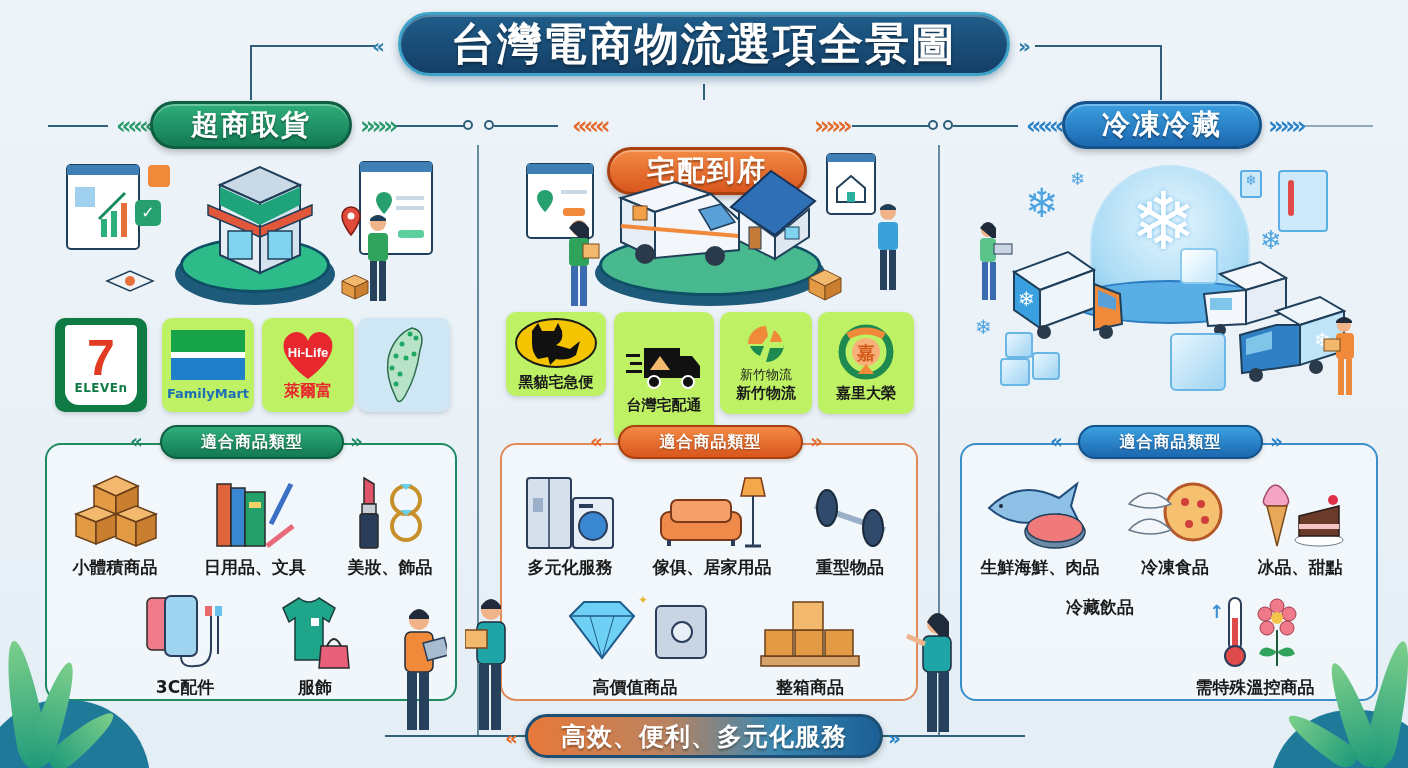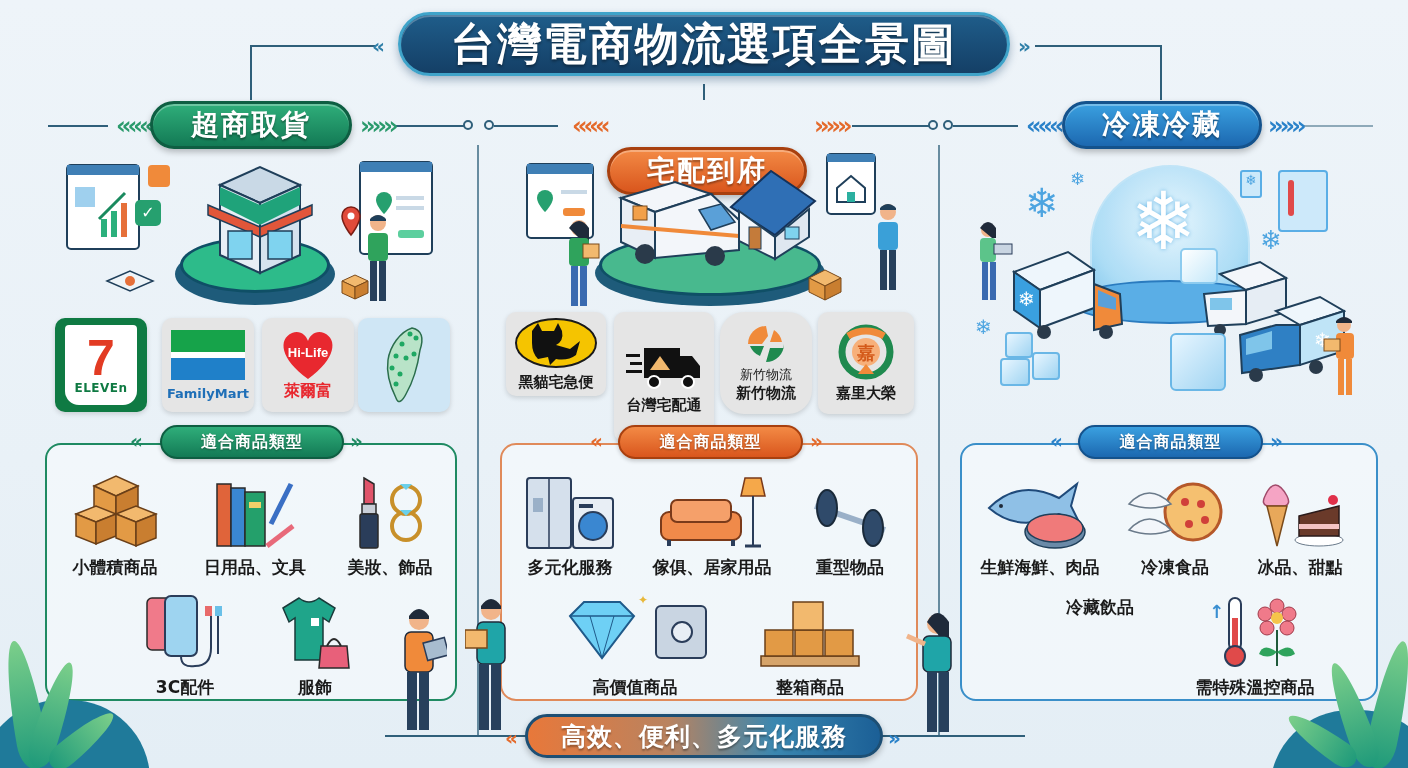--- a/index.html
+++ b/index.html
@@ -51,21 +51,21 @@
     box-shadow: 0 2px 4px rgba(0,0,0,0.2);
   }
 
   
   .scene { position: absolute; }
   .platform { position: absolute; border-radius: 50%; }
 
   
   .logo-card {
     position: absolute; width: 92px; height: 94px; border-radius: 10px;
-    background: #e5e5e5; box-shadow: 0 2px 5px rgba(0,0,0,0.15);
+    background: #bef264; box-shadow: 0 2px 5px rgba(0,0,0,0.15);
     display: flex; flex-direction: column; align-items: center; justify-content: center;
     overflow: hidden;
   }
   .logo-label { font-size: 15px; font-weight: bold; color: #1a1a1a; margin-top: 4px; }
 
   
   .cat-box { position: absolute; border: 2px solid; border-radius: 16px; background: rgba(245,249,252,0.7); }
   .item { position: absolute; display: flex; flex-direction: column; align-items: center; }
   .item-icon { height: 80px; display: flex; align-items: flex-end; justify-content: center; }
   .item-label { font-size: 17px; font-weight: bold; color: #1a1a1a; margin-top: 6px; white-space: nowrap; }
@@ -358,21 +358,21 @@
         <rect x="6" y="22" width="12" height="3" fill="#111"></rect>
         <rect x="2" y="30" width="16" height="3" fill="#111"></rect>
         <rect x="20" y="8" width="36" height="30" fill="#111"></rect>
         <polygon points="26,30 36,16 46,30" fill="#f2b96e"></polygon>
         <path d="M56 16 h12 l8 10 v12 h-20z" fill="#111"></path>
         <circle cx="30" cy="42" r="6" fill="#111" stroke="#fff" stroke-width="2"></circle>
         <circle cx="64" cy="42" r="6" fill="#111" stroke="#fff" stroke-width="2"></circle>
       </svg>
     <div class="logo-label">台灣宅配通</div>
   </div>
-  <div class="logo-card" style="left:720px;top:312px;width:92px;height:102px;border-radius:24px;">
+  <div class="logo-card" style="left:720px;top:312px;width:92px;height:102px;">
     <svg width="40" height="40" viewBox="0 0 40 40">
         <path d="M20 2 a18 18 0 0 0 -18 18 h14 l6 -8z" fill="#f08a3a"></path>
         <path d="M38 20 a18 18 0 0 1 -18 18 l4 -14 h14z" fill="#1f8a4f"></path>
         <path d="M4 22 h14 l-4 10 a18 18 0 0 1 -10 -10z" fill="#1f8a4f"></path>
         <path d="M36 18 h-12 l4 -12 a18 18 0 0 1 8 12z" fill="#f08a3a"></path>
       </svg>
     <div style="font-size:13px;color:#1a1a1a;margin-top:2px;">新竹物流</div>
     <div class="logo-label" style="margin-top:0;">新竹物流</div>
   </div>
   <div class="logo-card" style="left:818px;top:312px;width:96px;height:102px;">

